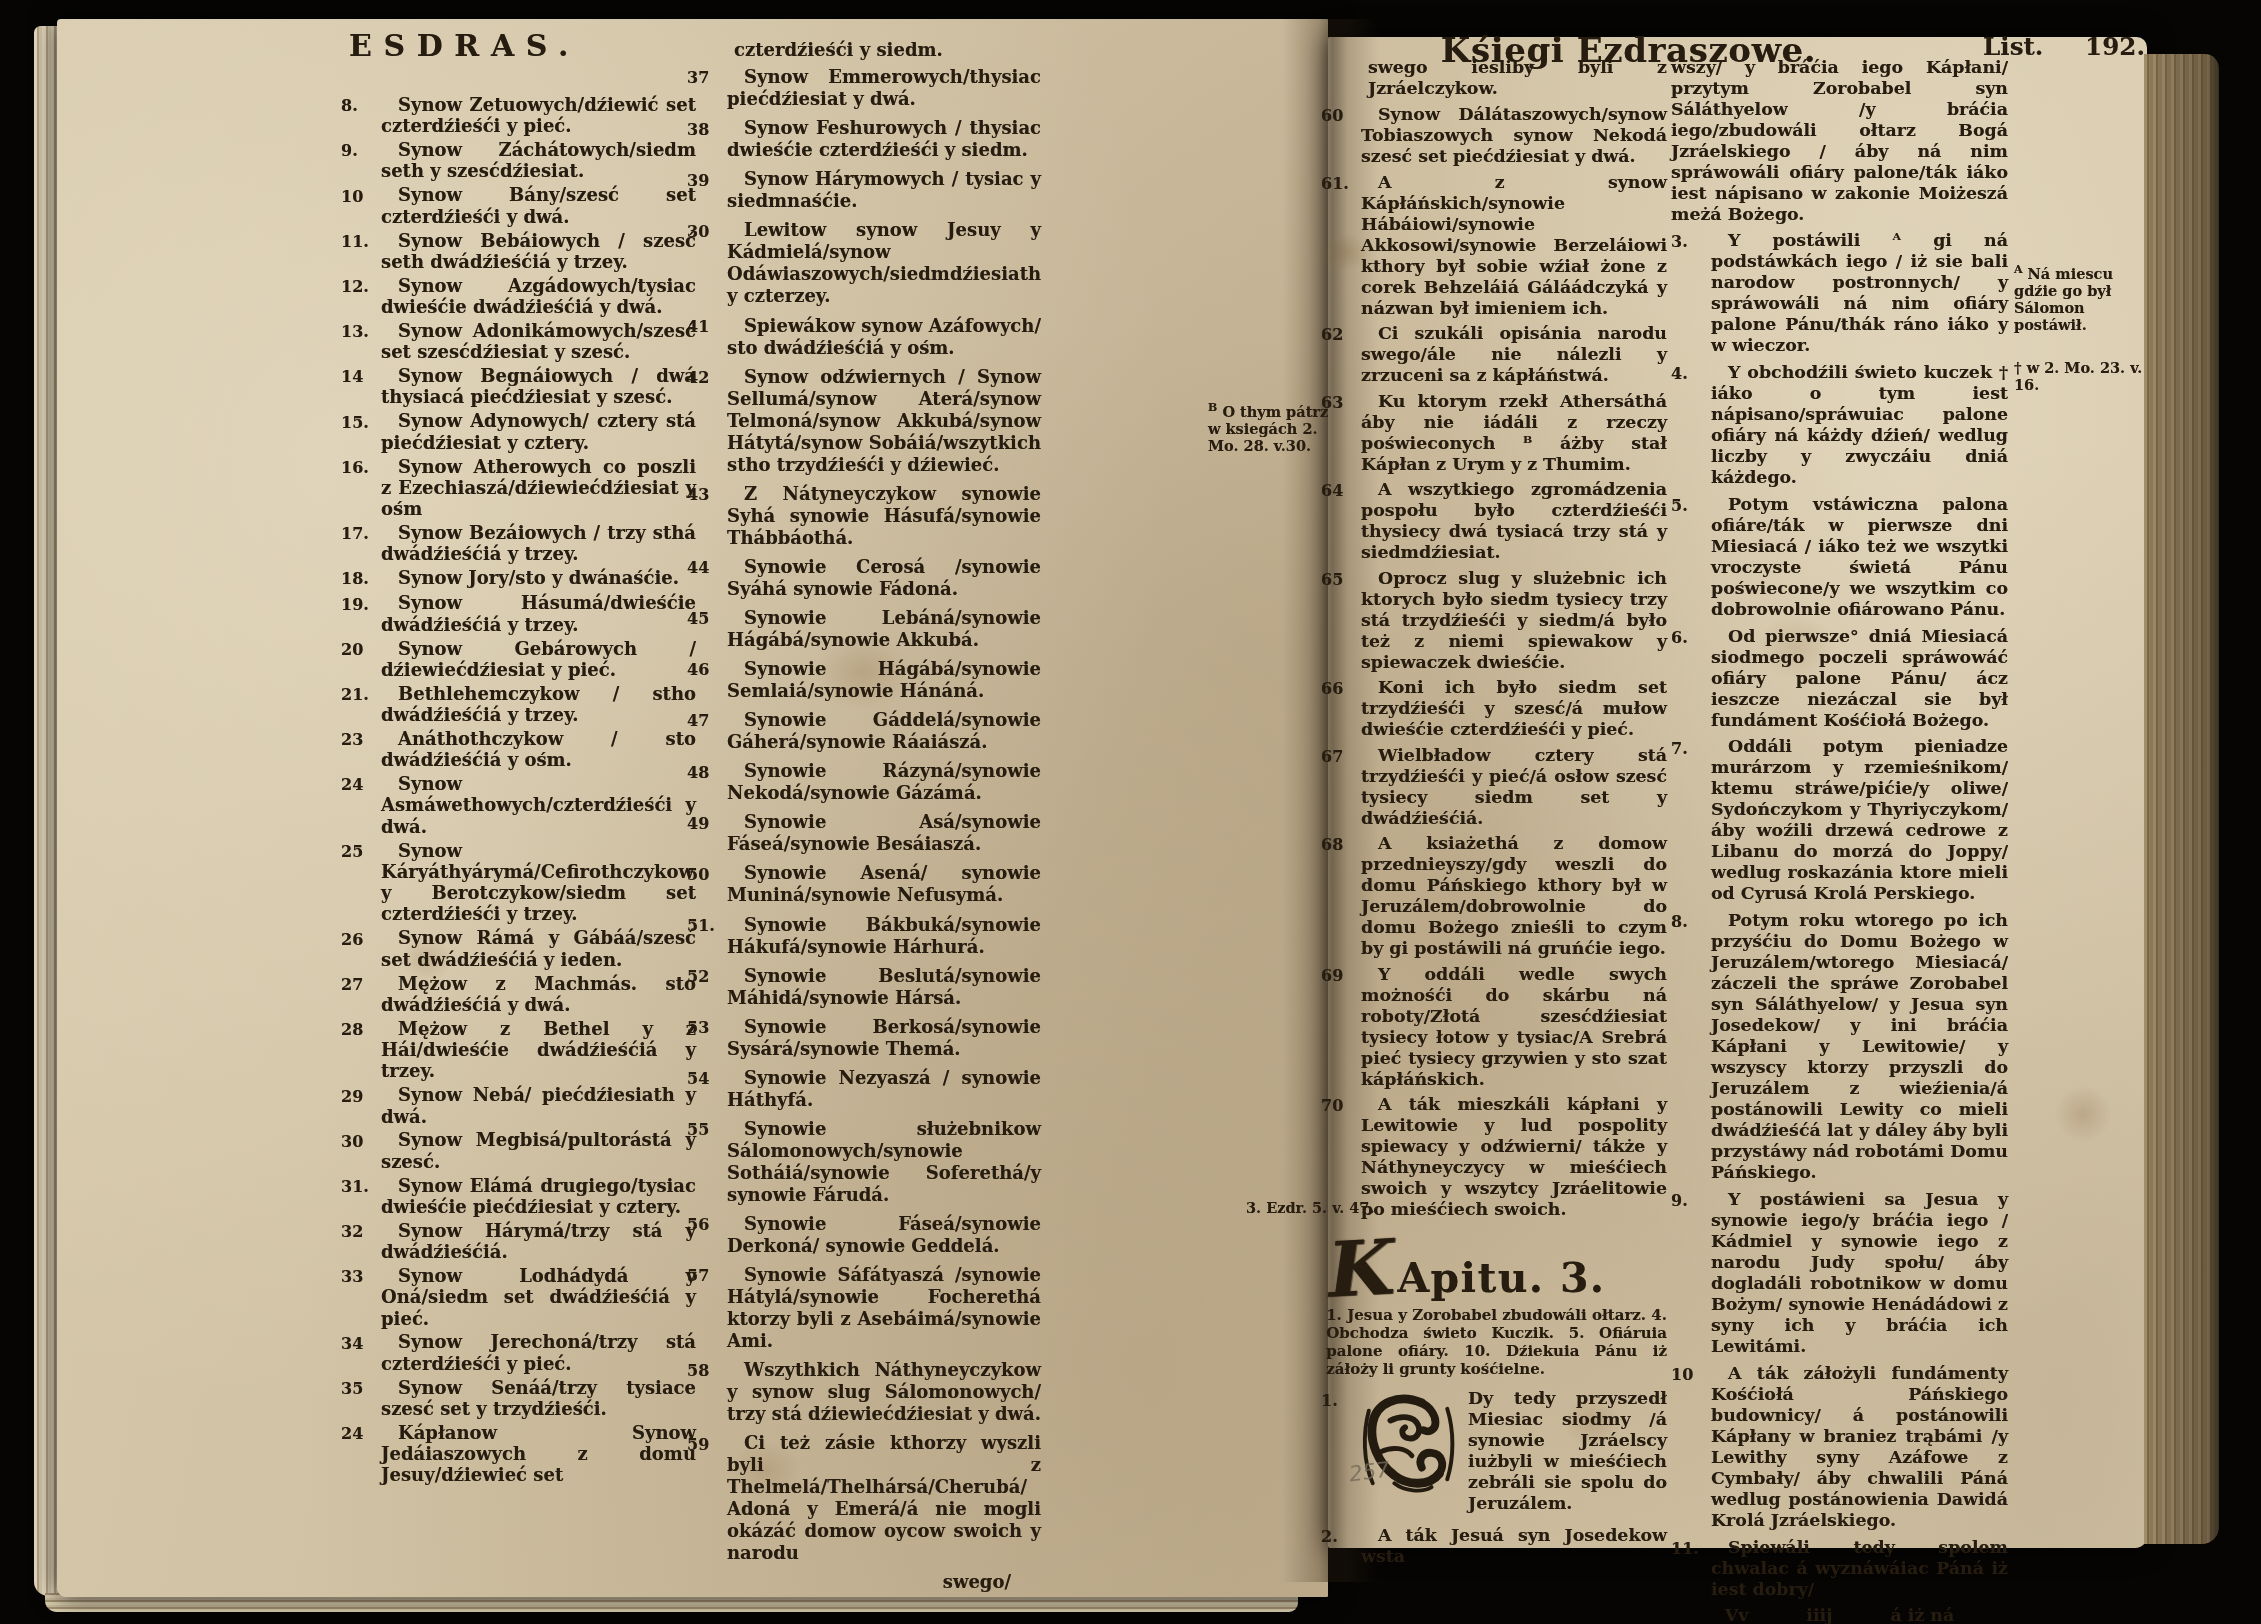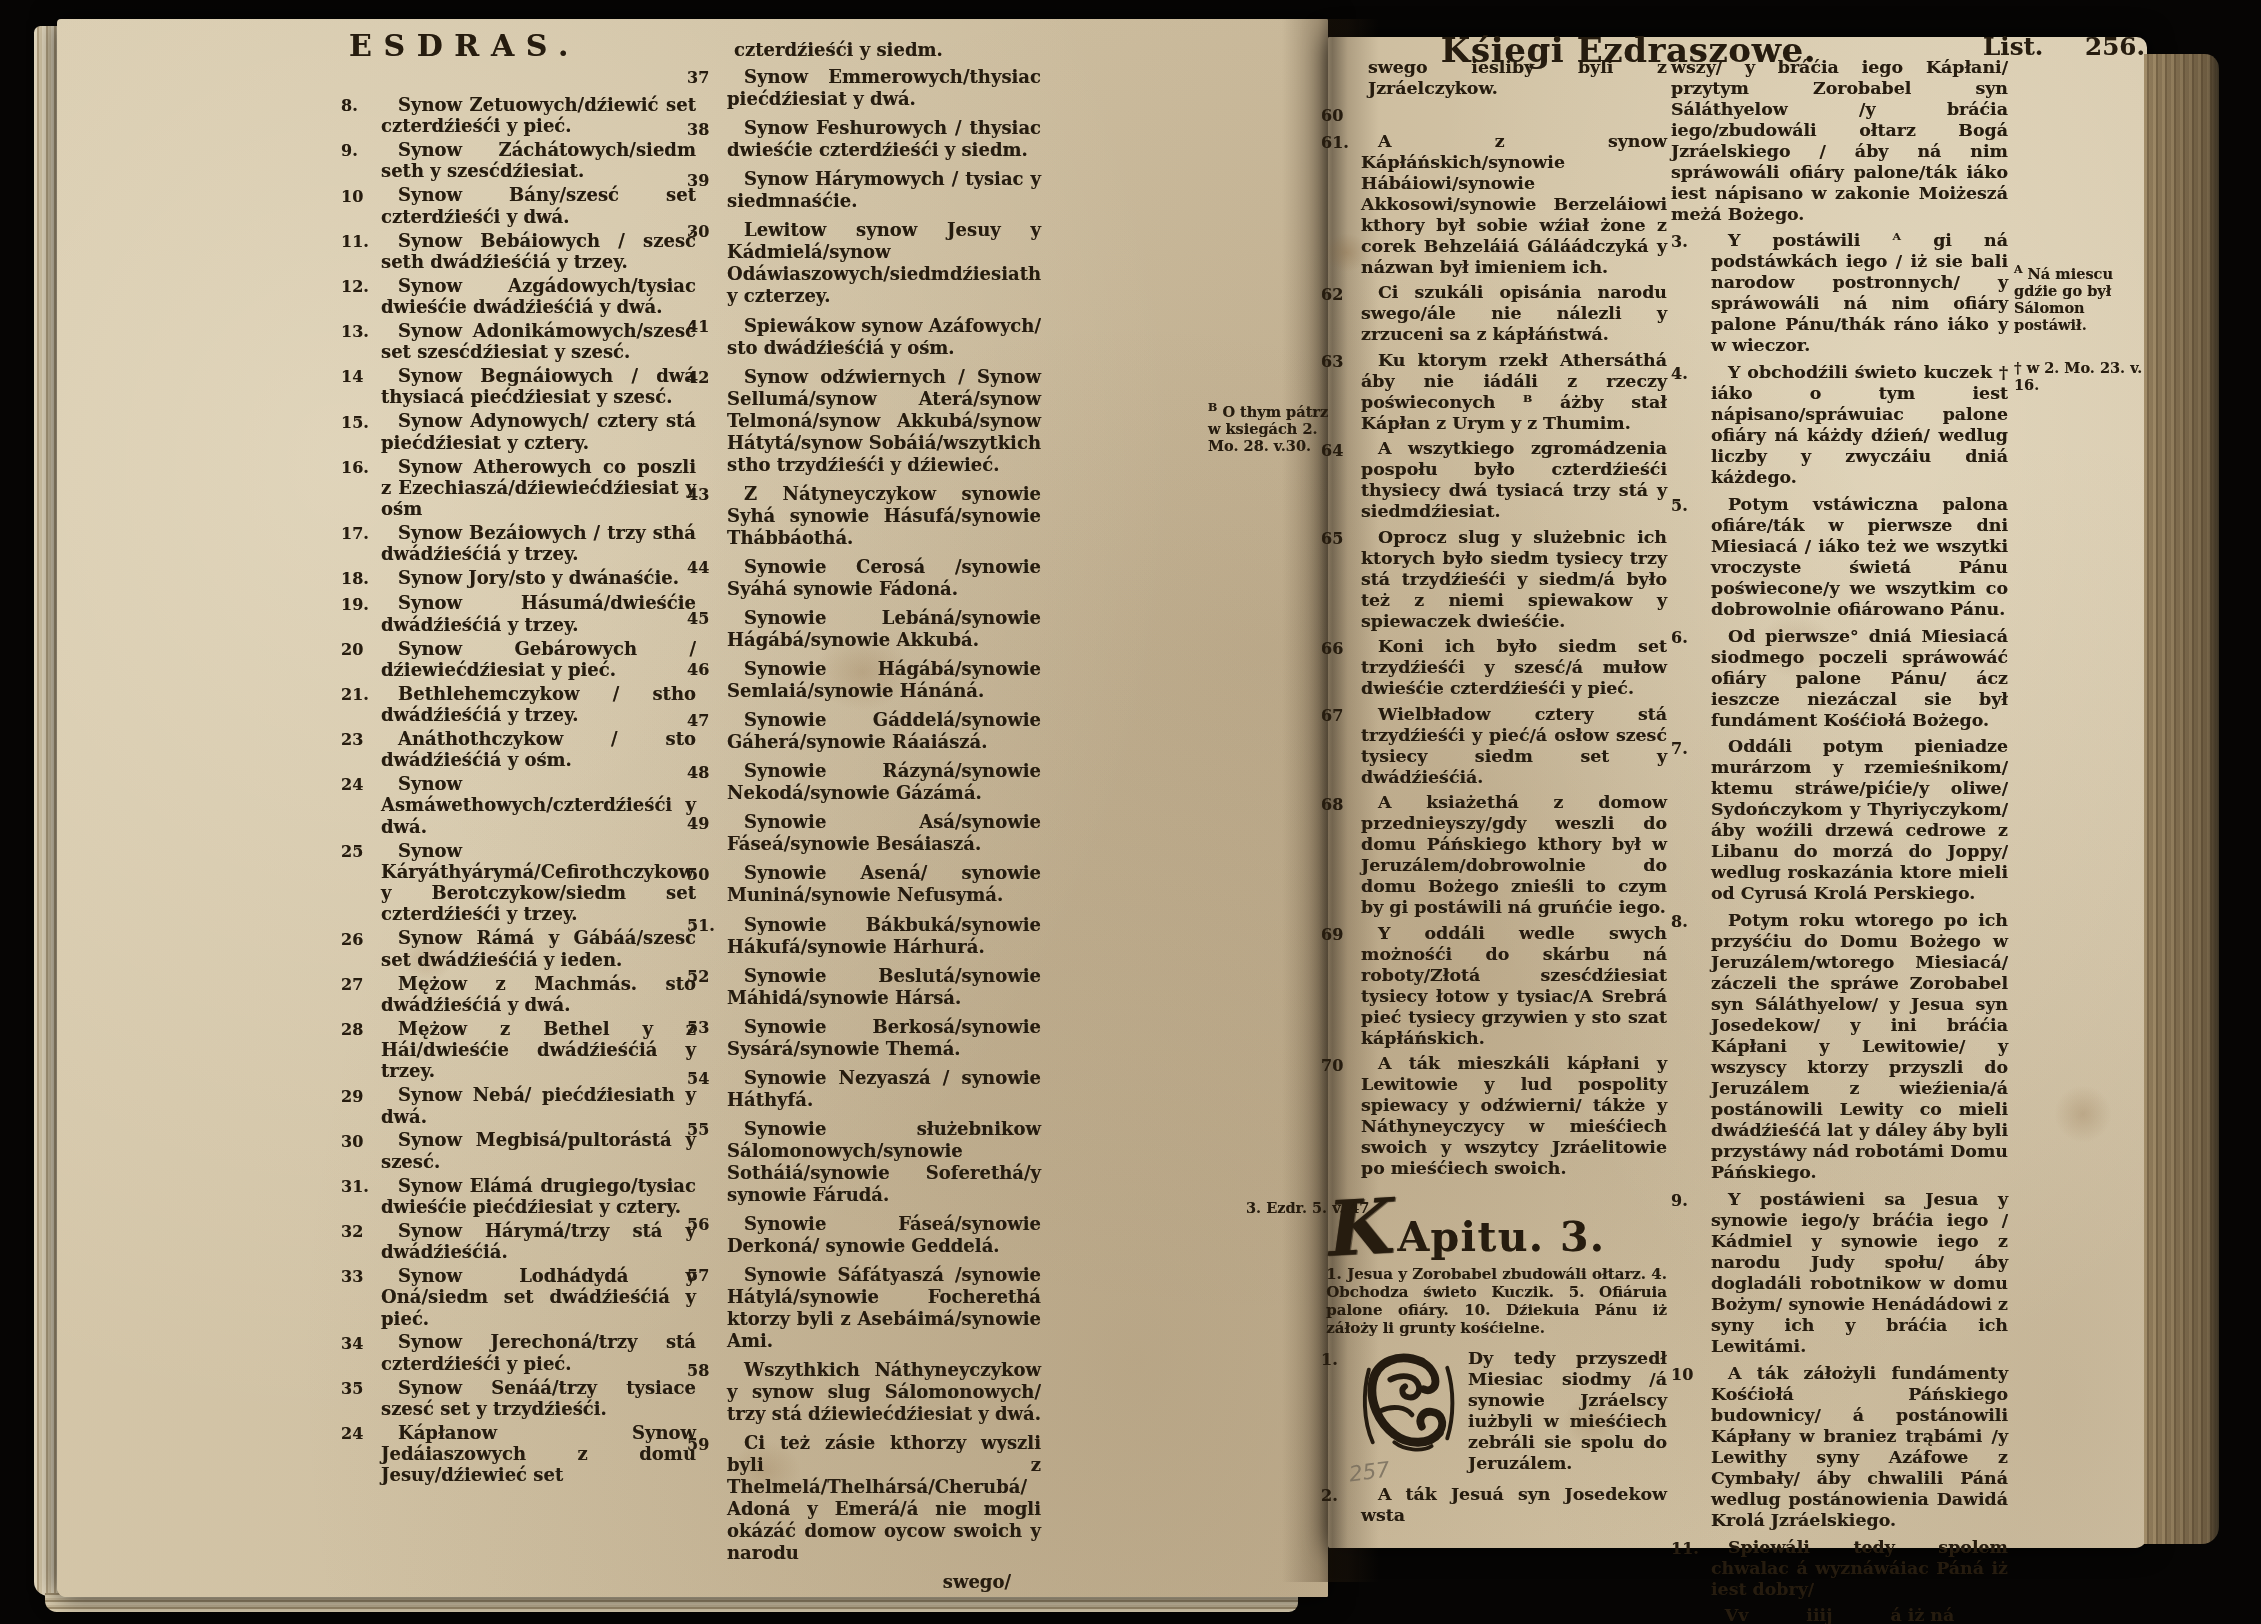--- a/index.html
+++ b/index.html
@@ -353,29 +353,30 @@
           <span class="vnum">59</span>
           <span class="vtext">Ci też zásie kthorzy wyszli byli z Thelmelá/Thelhársá/Cherubá/ Adoná y Emerá/á nie mogli okázáć domow oycow swoich y narodu</span>
         </div>
       </div>
     <div class="tail">swego/</div>
   </div>
 
   <div class="rp-header ink">Kśiegi Ezdraszowe.</div>
   <div class="rp-folio ink">
     <span>List.</span>
-    <span>256.</span>
+    <span>192.</span>
   </div>
 
   <div class="col ink" id="rp-col1">
     <div class="lead indent">swego iesliby byli z Jzráelczykow.</div>
     <div>
 
         <div class="verse">
           <span class="vnum">60</span>
+          <span class="vtext">Synow Dálátaszowych/synow Tobiaszowych synow Nekodá szesć set piećdźiesiat y dwá.</span>
         </div>
 
         <div class="verse">
           <span class="vnum">61.</span>
           <span class="vtext">A z synow Kápłáńskich/synowie Hábáiowi/synowie Akkosowi/synowie Berzeláiowi kthory był sobie wźiał żone z corek Behzeláiá Gáláádczyká y názwan był imieniem ich.</span>
         </div>
 
         <div class="verse">
           <span class="vnum">62</span>
           <span class="vtext">Ci szukáli opisánia narodu swego/ále nie nálezli y zrzuceni sa z kápłáństwá.</span>

